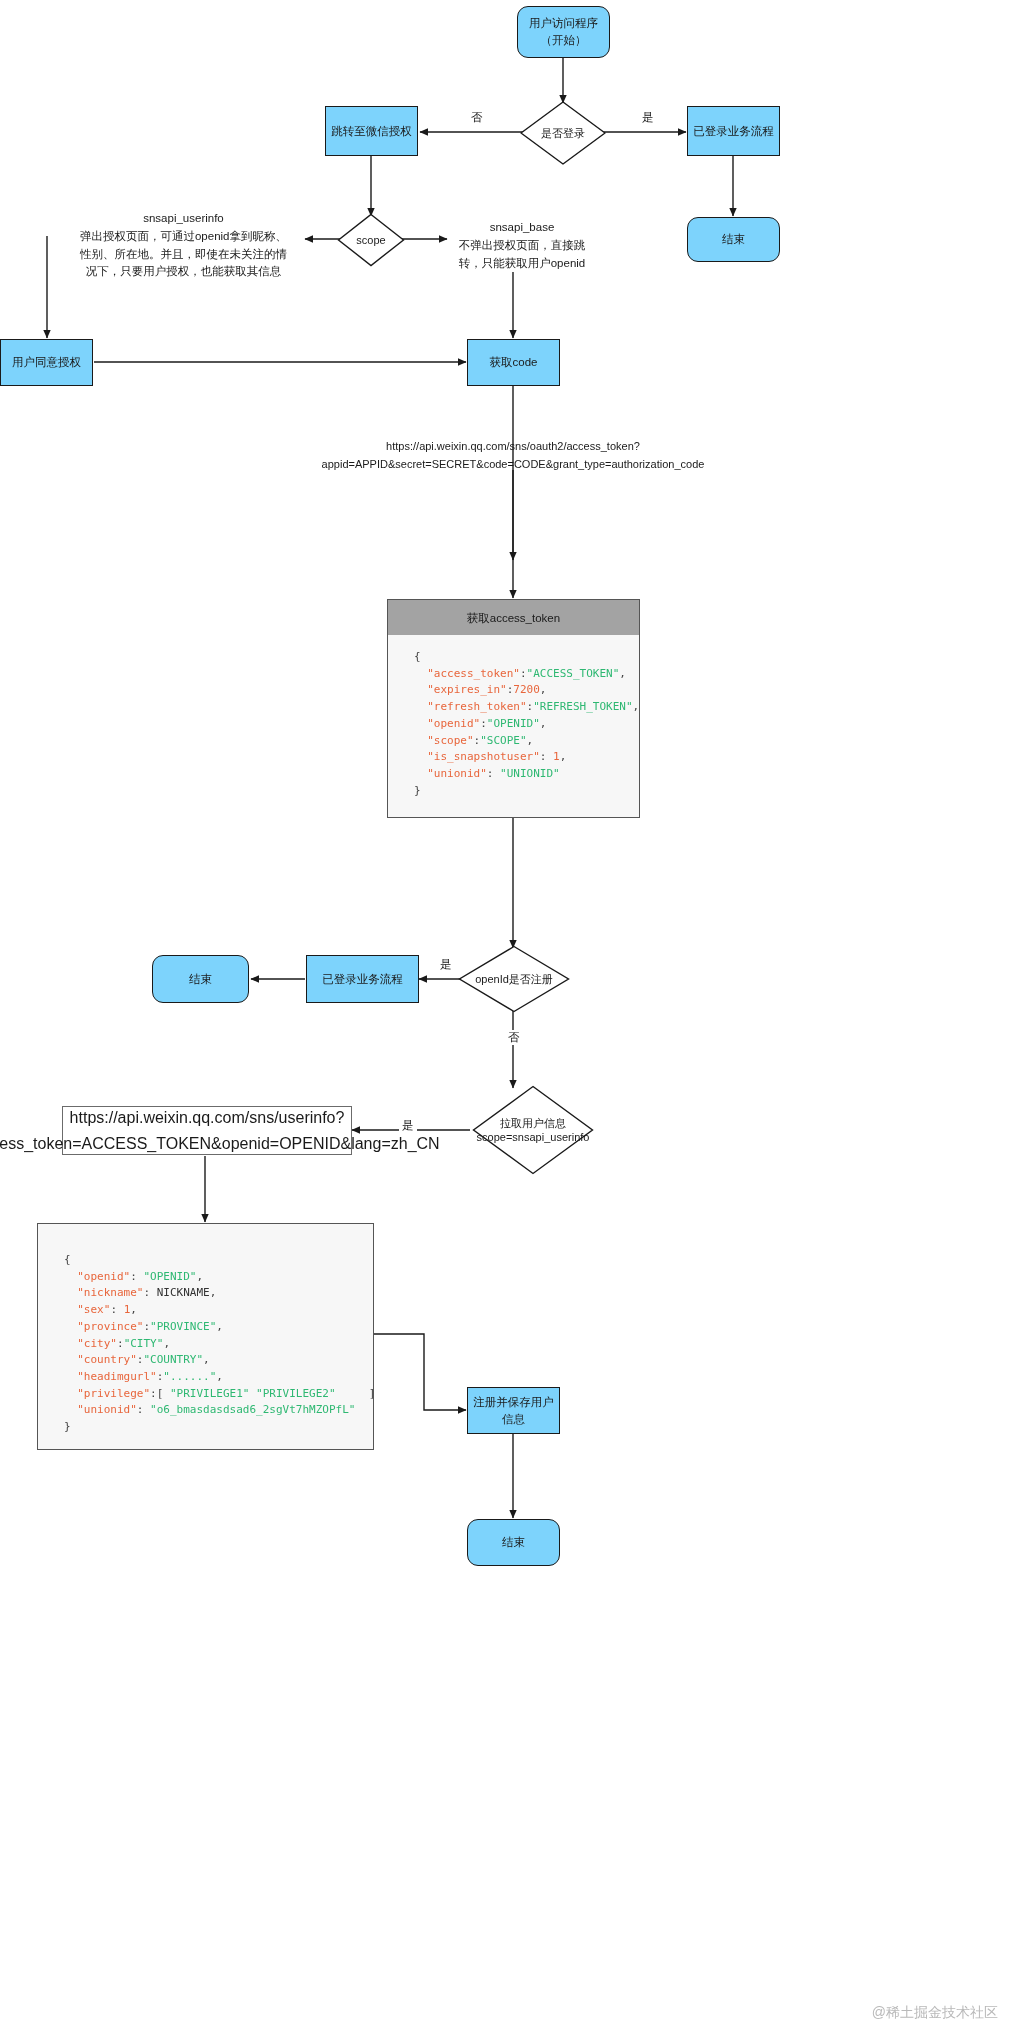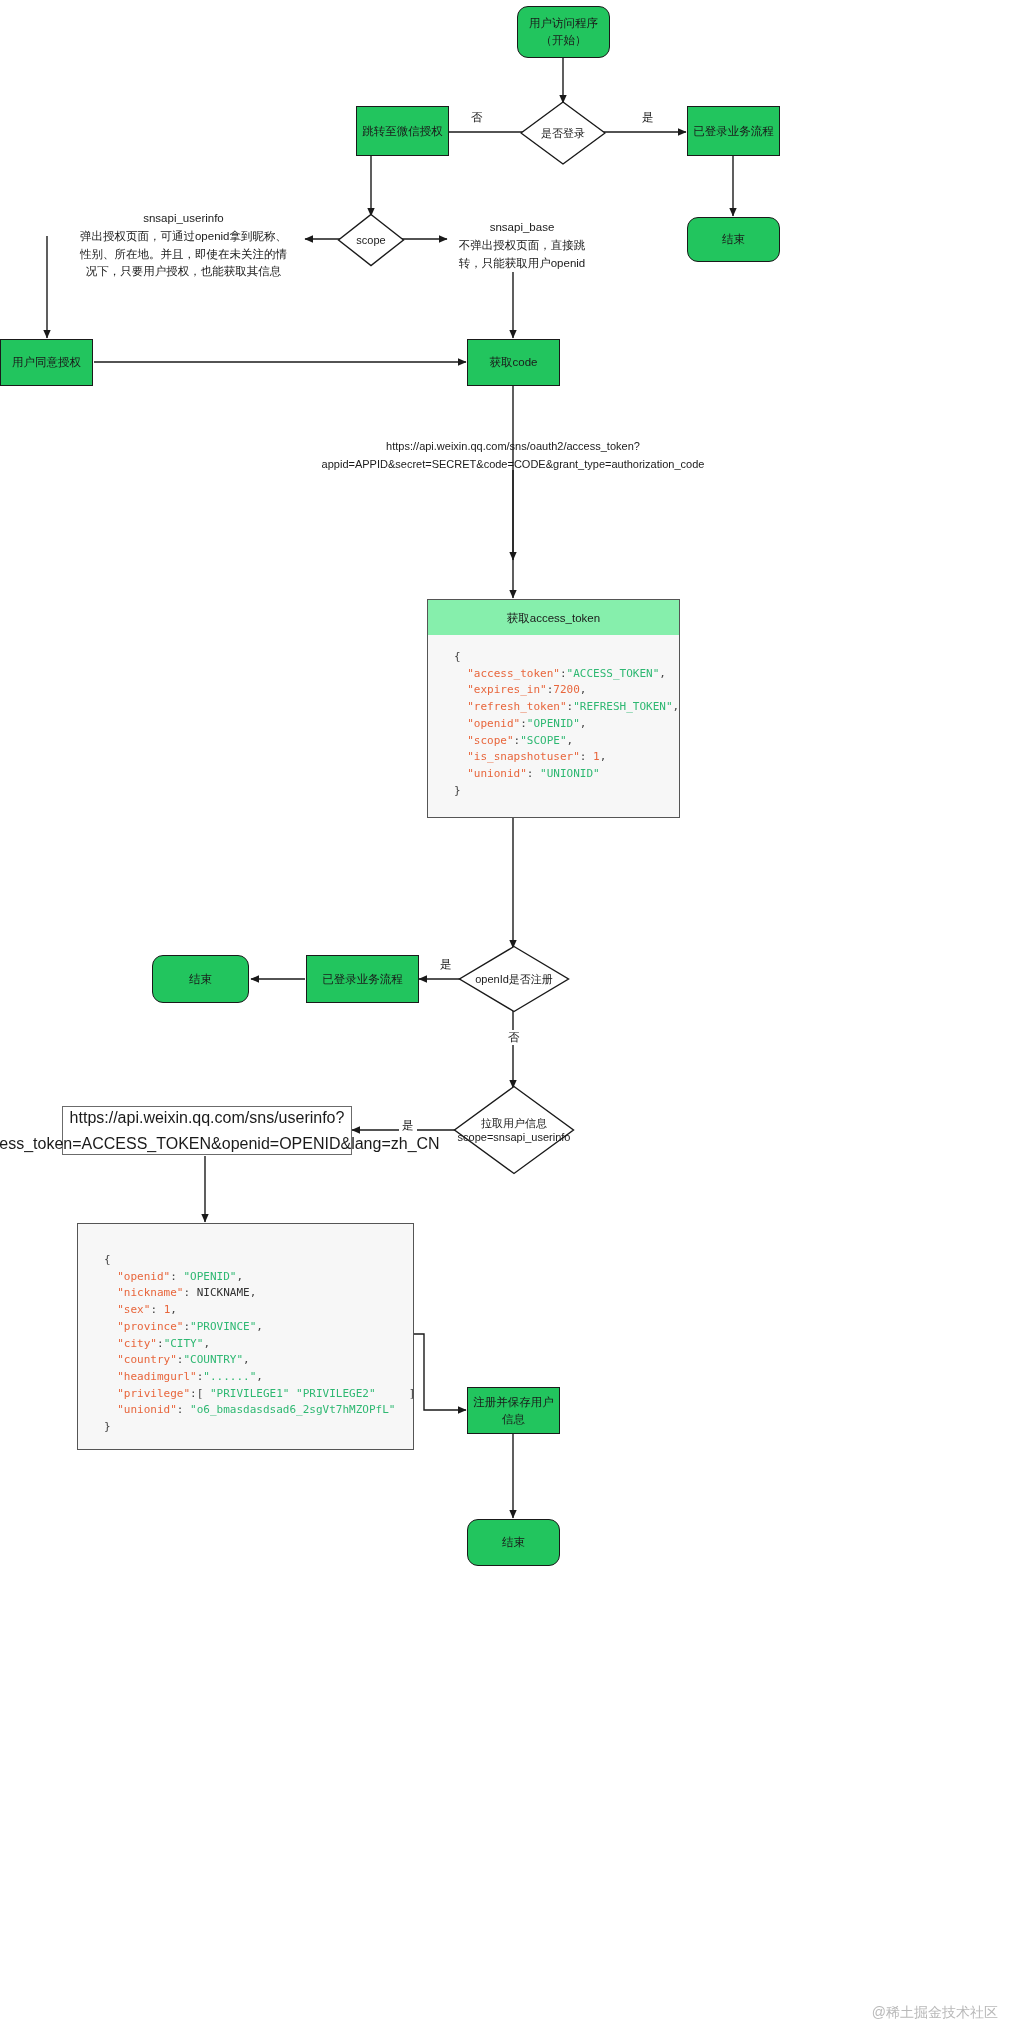--- a/index.html
+++ b/index.html
@@ -21,21 +21,21 @@
     width:1012px;height:2032px;
     pointer-events:none;
   }
   .node{
     position:absolute;
     box-sizing:border-box;
     display:flex;
     align-items:center;
     justify-content:center;
     text-align:center;
-    background:#22c55e;
+    background:#7dd3fc;
     border:1.4px solid #1a1a1a;
     font-size:11.5px;
     line-height:1.45;
     color:#1a1a1a;
     padding:3px 5px;
     white-space:pre-line;
   }
   .node.rounded{ border-radius:11px; }
   .node.diamond{
     border:none;
@@ -74,24 +74,23 @@
     line-height:1.6;
     color:#1a1a1a;
     text-align:center;
     white-space:pre-line;
   }
   
   .code-node{
     position:absolute;
     box-sizing:border-box;
     border:1.6px solid #555;
-    background:#86efac;
+    background:#a3a3a3;
     display:flex;
     flex-direction:column;
-    margin-left:40px;
   }
   .code-title{
     text-align:center;
     font-size:11.5px;
     padding:11px 4px 9px 4px;
     color:#1a1a1a;
   }
   .code-body{
     flex:1;
     background:#f7f7f7;
@@ -191,21 +190,21 @@
 
   <div class="node rounded" style="left:517px;top:6px;width:93px;height:52px;">用户访问程序（开始）</div>
 
   <div class="node diamond" style="left:519px;top:100px;width:88px;height:66px;align-items:center;">
     <svg class="diamond-shape" viewBox="0 0 88 66" preserveAspectRatio="none">
       <path d="M44,2 L86,33 L44,64 L2,33 Z" fill="#fff" stroke="#1a1a1a" stroke-width="1.4" stroke-linejoin="round"></path>
     </svg>
     <span class="diamond-label">是否登录</span>
   </div>
 
-  <div class="node" style="left:325px;top:106px;width:93px;height:50px;margin-left:31px;">跳转至微信授权</div>
+  <div class="node" style="left:325px;top:106px;width:93px;height:50px;">跳转至微信授权</div>
 
   <div class="node" style="left:687px;top:106px;width:93px;height:50px;">已登录业务流程</div>
 
   <div class="node rounded" style="left:687px;top:217px;width:93px;height:45px;">结束</div>
 
   <div class="node diamond" style="left:337px;top:213px;width:68px;height:54px;">
     <svg class="diamond-shape" viewBox="0 0 68 54" preserveAspectRatio="none">
       <path d="M34,1.5 L66.5,27 L34,52.5 L1.5,27 Z" fill="#fff" stroke="#1a1a1a" stroke-width="1.4" stroke-linejoin="miter"></path>
     </svg>
     <span class="diamond-label">scope</span>
@@ -252,21 +251,21 @@
     <svg class="diamond-shape" viewBox="0 0 112 68" preserveAspectRatio="none">
       <path d="M56,1.5 L110.5,34 L56,66.5 L1.5,34 Z" fill="#fff" stroke="#1a1a1a" stroke-width="1.4" stroke-linejoin="miter"></path>
     </svg>
     <span class="diamond-label">openId是否注册</span>
   </div>
 
   <div class="node" style="left:306px;top:955px;width:113px;height:48px;">已登录业务流程</div>
 
   <div class="node rounded" style="left:152px;top:955px;width:97px;height:48px;">结束</div>
 
-  <div class="node diamond" style="left:453px;top:1085px;width:122px;height:90px;">
+  <div class="node diamond" style="left:472px;top:1085px;width:122px;height:90px;">
     <svg class="diamond-shape" viewBox="0 0 122 90" preserveAspectRatio="none">
       <path d="M61,1.5 L120.5,45 L61,88.5 L1.5,45 Z" fill="#fff" stroke="#1a1a1a" stroke-width="1.4" stroke-linejoin="miter"></path>
     </svg>
     <span class="diamond-label">拉取用户信息
 scope=snsapi_userinfo</span>
   </div>
 
   <div class="url-node" style="left:62px;top:1106px;width:290px;height:49px;">https://api.weixin.qq.com/sns/userinfo?
 access_token=ACCESS_TOKEN&amp;openid=OPENID&amp;lang=zh_CN</div>
 

